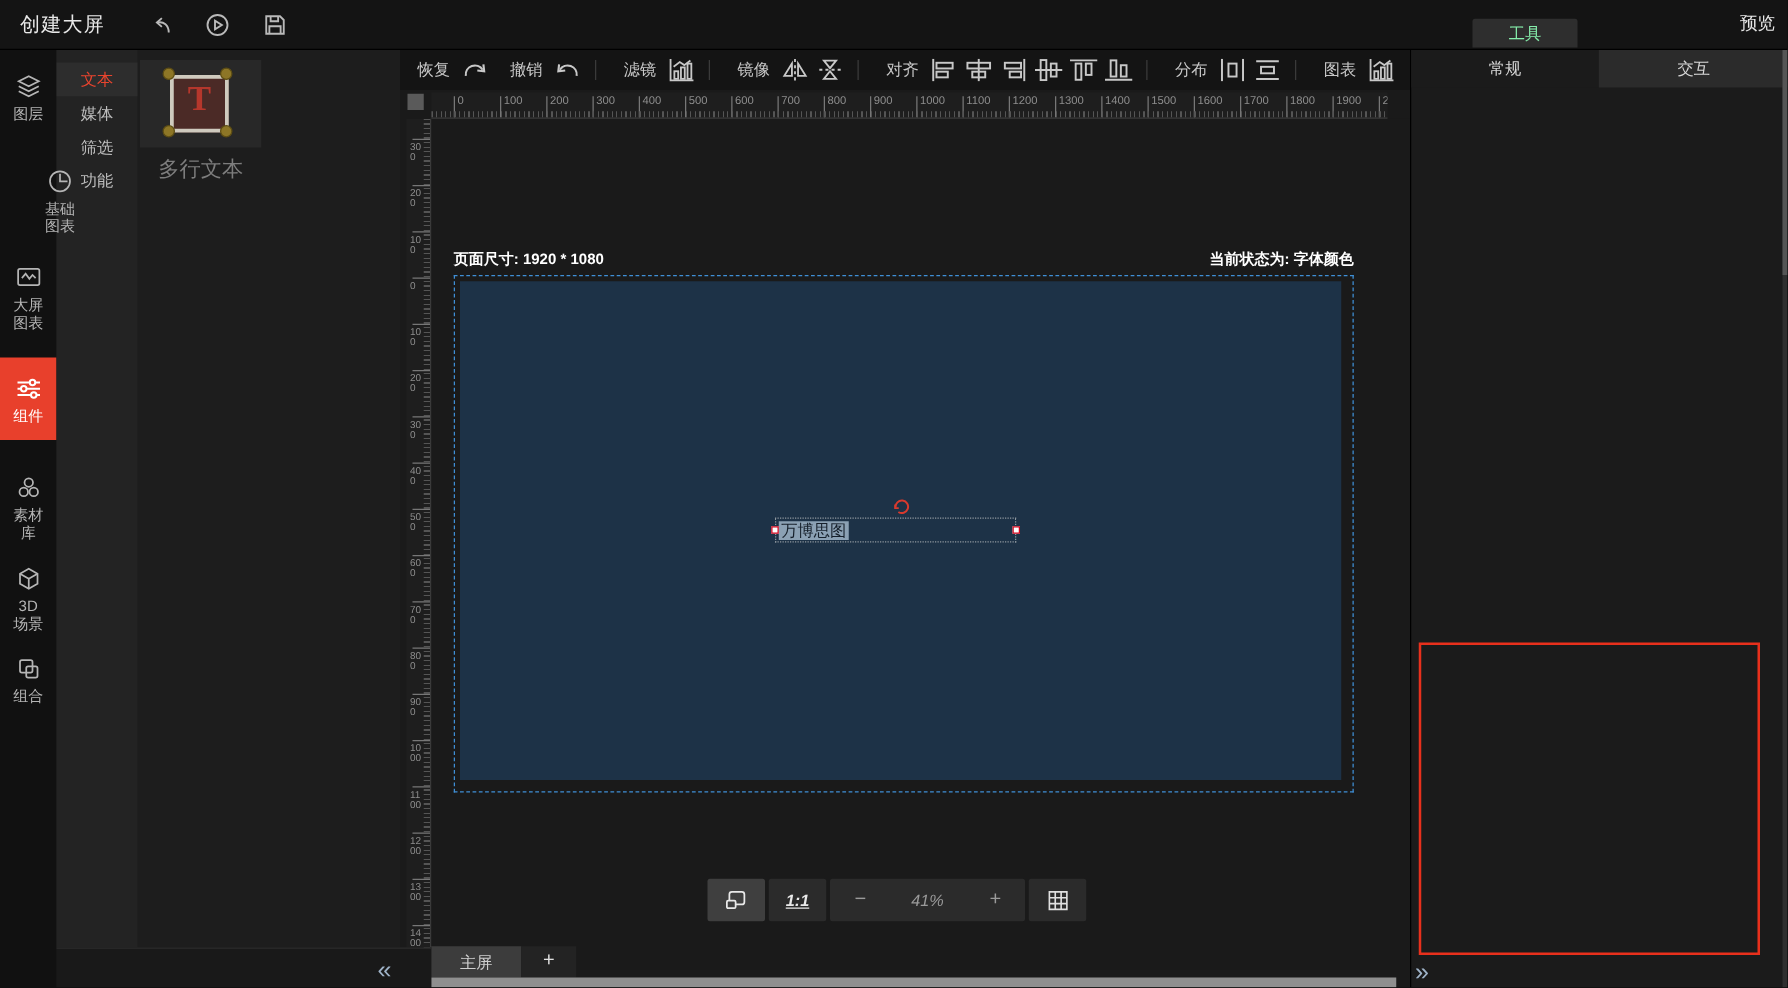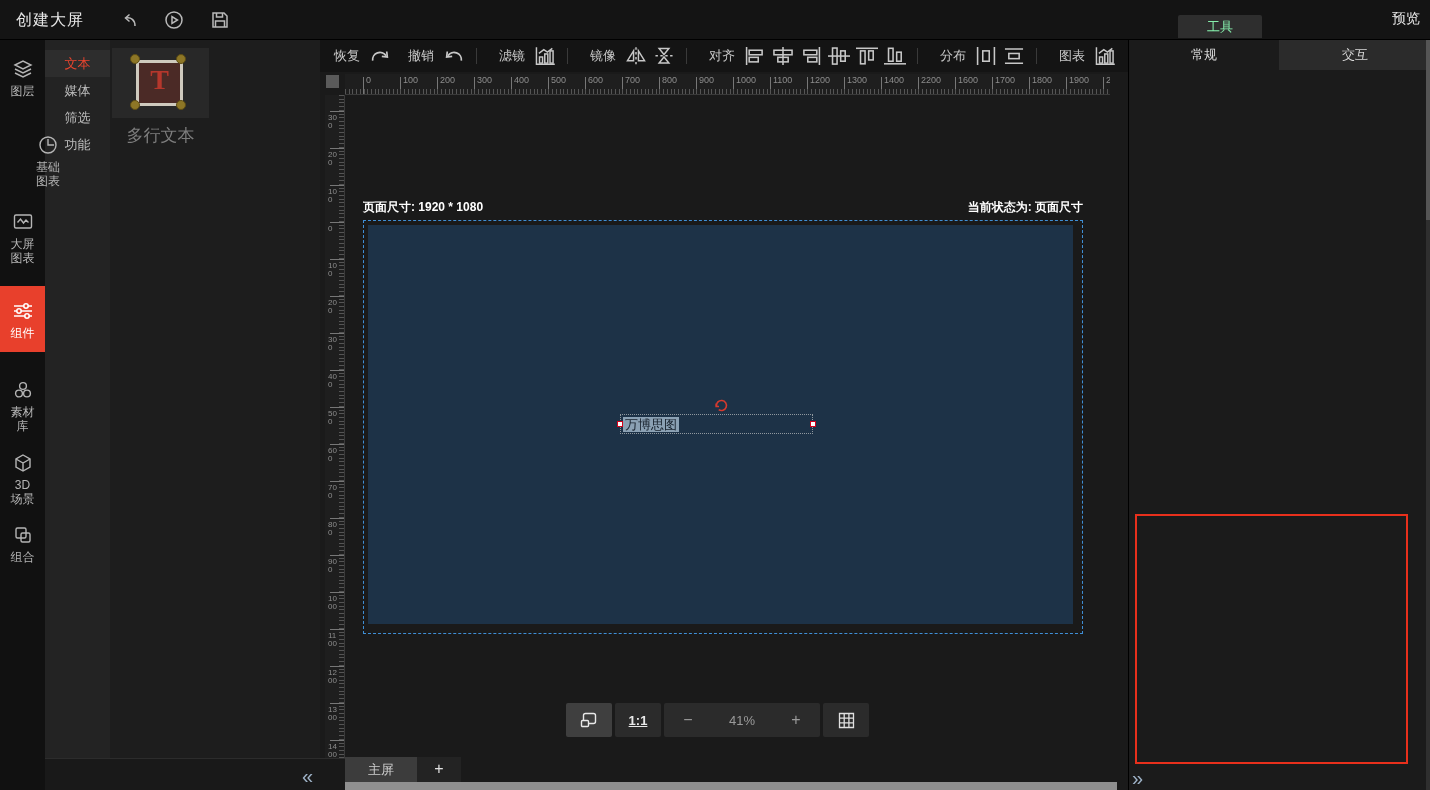--- a/index.html
+++ b/index.html
@@ -62,21 +62,21 @@
   .page-size-label { position:absolute; left:18px; top:104px; font-size:12px; font-weight:bold; color:#fff; }
   .status-label { position:absolute; left:438px; top:104px; width:300px; text-align:right; font-size:12px; font-weight:bold; color:#fff; }
   .page-outline { position:absolute; left:18px; top:125px; width:720px; height:414px; border:1px dashed #3f8fd6; }
   .page-fill { position:absolute; left:23px; top:130px; width:705px; height:399px; background:#1d3247; }
   .sel-box { position:absolute; left:275px; top:319px; width:193px; height:20px; border:1px dotted #90989f; cursor:move; }
   .sel-text { position:absolute; left:2px; top:2px; font-size:13px; color:#16202b; background:#8ba1b4; padding:0 2px; line-height:15px; }
   .sel-handle { position:absolute; width:6px; height:6px; background:#fff; border:1px solid #d0021b; }
   .rot-handle { position:absolute; left:368px; top:303px; width:16px; height:14px; color:#d83a2e; cursor:grab; }
 
   
-  .zoombar { position:absolute; left:566px; top:703px; height:34px; display:flex; gap:3px; z-index:6; }
+  .zoombar { position:absolute; left:566px; top:703px; height:34px; display:flex; gap:3px; z-index:6;font-style:italic; }
   .zbtn { height:34px; background:#2b2b2b; color:#9a9a9a; display:flex; align-items:center; justify-content:center; font-size:13px; cursor:pointer; border-radius:2px; }
   .zbtn.fit { width:46px; background:#3f3f3f; color:#e9e9e9; }
   .zbtn.one { width:46px; color:#e9e9e9; font-weight:bold; text-decoration:underline; }
   .zgroup { display:flex; background:#2b2b2b; border-radius:2px; }
   .zgroup .zbtn { background:transparent; }
   .zbtn.minus,.zbtn.plus { width:48px; font-size:16px; }
   .zbtn.level { width:60px; }
   .zbtn.grid { width:46px; color:#e0e0e0; }
 
   
@@ -395,21 +395,21 @@
       <div class="hlab" style="left: 462px;">
         <span>1200</span>
       </div>
       <div class="hlab" style="left: 499px;">
         <span>1300</span>
       </div>
       <div class="hlab" style="left: 536px;">
         <span>1400</span>
       </div>
       <div class="hlab" style="left: 573px;">
-        <span>2200</span>
+        <span>1500</span>
       </div>
       <div class="hlab" style="left: 610px;">
         <span>1600</span>
       </div>
       <div class="hlab" style="left: 647px;">
         <span>1700</span>
       </div>
       <div class="hlab" style="left: 684px;">
         <span>1800</span>
       </div>
@@ -473,21 +473,21 @@
         <span>1300</span>
       </div>
       <div class="vlab" style="top: 645px;">
         <span>1400</span>
       </div>
       <div class="vlab" style="top: 682px;"></div>
     </div>
 
   <div class="canvas-wrap">
     <div class="page-size-label">页面尺寸: 1920 * 1080</div>
-    <div class="status-label">当前状态为: 页面尺寸</div>
+    <div class="status-label">当前状态为: 字体颜色</div>
     <div class="page-outline"></div>
     <div class="page-fill"></div>
     <div class="rot-handle">
       <svg viewBox="0 0 16 14" fill="none" stroke="currentColor" stroke-width="1.6">
           <path d="M3.5 8a5 5 0 1 1 2.2 3.6"></path>
           <path d="M3 5.5v3h3" stroke-width="1.3"></path>
         </svg>
     </div>
     <div class="sel-box">
       <span class="sel-text">万博思图</span>

